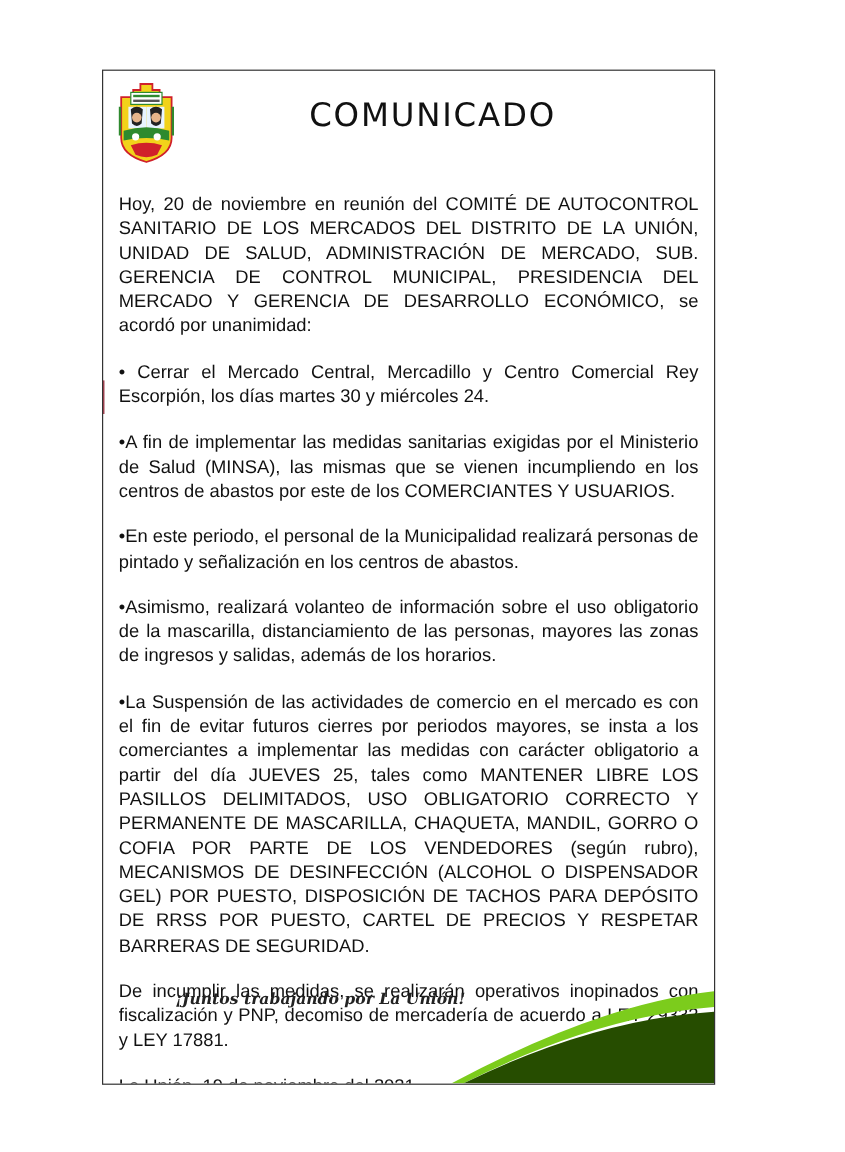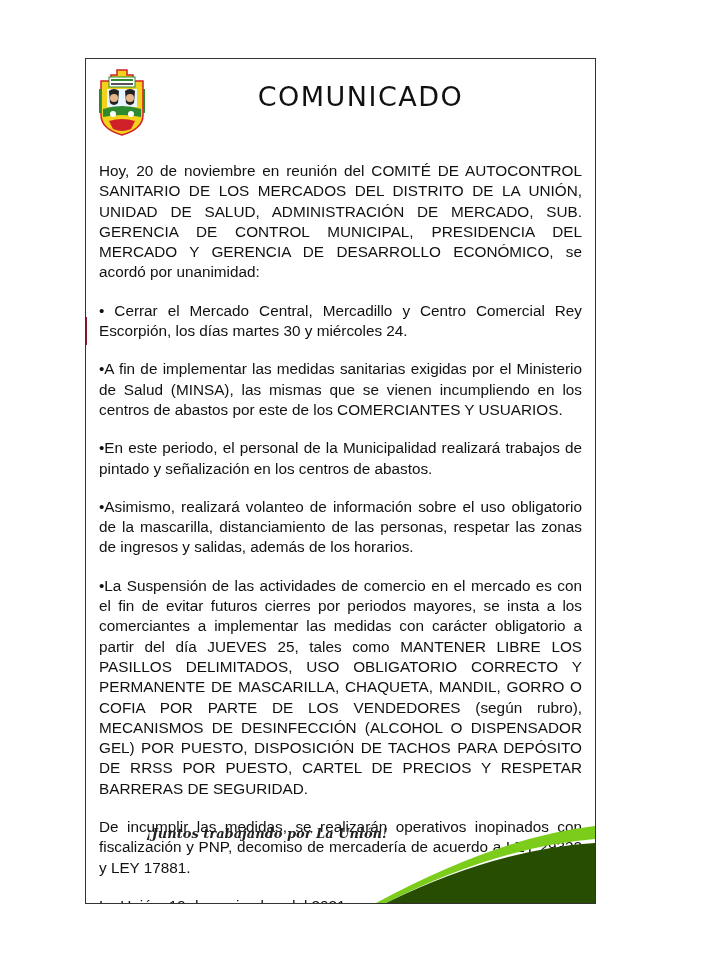--- a/index.html
+++ b/index.html
@@ -43,22 +43,22 @@
     <path d="M12 54 Q25 50 38 54 L34 62 Q25 66 16 62 Z" fill="#d0202a"></path>
     <path d="M3 22 L3 46 M47 22 L47 46" stroke="#2e8a2e" stroke-width="2"></path>
   </svg>
 
   <div class="title">COMUNICADO</div>
 
   <div class="body">
     <p class="para">Hoy, 20 de noviembre en reunión del COMITÉ DE AUTOCONTROL SANITARIO DE LOS MERCADOS DEL DISTRITO DE LA UNIÓN, UNIDAD DE SALUD, ADMINISTRACIÓN DE MERCADO, SUB. GERENCIA DE CONTROL MUNICIPAL, PRESIDENCIA DEL MERCADO Y GERENCIA DE DESARROLLO ECONÓMICO, se acordó por unanimidad:</p>
     <p class="para">• Cerrar el Mercado Central, Mercadillo y Centro Comercial Rey Escorpión, los días martes 30 y miércoles 24.</p>
     <p class="para">•A fin de implementar las medidas sanitarias exigidas por el Ministerio de Salud (MINSA), las mismas que se vienen incumpliendo en los centros de abastos por este de los COMERCIANTES Y USUARIOS.</p>
-    <p class="para">•En este periodo, el personal de la Municipalidad realizará trabajos de pintado y señalización en los centros de abastos.</p>
-    <p class="para">•Asimismo, realizará volanteo de información sobre el uso obligatorio de la mascarilla, distanciamiento de las personas, respetar las zonas de ingresos y salidas, además de los horarios.</p>
+    <p class="para">•En este periodo, el personal de la Municipalidad realizará personas de pintado y señalización en los centros de abastos.</p>
+    <p class="para">•Asimismo, realizará volanteo de información sobre el uso obligatorio de la mascarilla, distanciamiento de las personas, mayores las zonas de ingresos y salidas, además de los horarios.</p>
     <p class="para">•La Suspensión de las actividades de comercio en el mercado es con el fin de evitar futuros cierres por periodos mayores, se insta a los comerciantes a implementar las medidas con carácter obligatorio a partir del día JUEVES 25, tales como MANTENER LIBRE LOS PASILLOS DELIMITADOS, USO OBLIGATORIO CORRECTO Y PERMANENTE DE MASCARILLA, CHAQUETA, MANDIL, GORRO O COFIA POR PARTE DE LOS VENDEDORES (según rubro), MECANISMOS DE DESINFECCIÓN (ALCOHOL O DISPENSADOR GEL) POR PUESTO, DISPOSICIÓN DE TACHOS PARA DEPÓSITO DE RRSS POR PUESTO, CARTEL DE PRECIOS Y RESPETAR BARRERAS DE SEGURIDAD.</p>
     <p class="para">De incumplir las medidas, se realizarán operativos inopinados con fiscalización y PNP, decomiso de mercadería de acuerdo a LEY 29332 y LEY 17881.</p>
     <p class="para bold">La Unión, 19 de noviembre del 2021.</p>
   </div>
 
   <div class="slogan">¡Juntos trabajando por La Unión!</div>
 
   <svg class="wave" viewBox="0 0 583 90" preserveAspectRatio="none">
     <path id="wave-light" d="M290 90 Q420 20 520 12 Q570 10 583 26 L583 46 Q560 22 510 26 Q410 34 300 90 Z" fill="#7ccc1c"></path>
     <path id="wave-dark" d="M300 90 Q410 36 510 30 Q560 28 583 52 L583 90 Z" fill="#264d00"></path>

